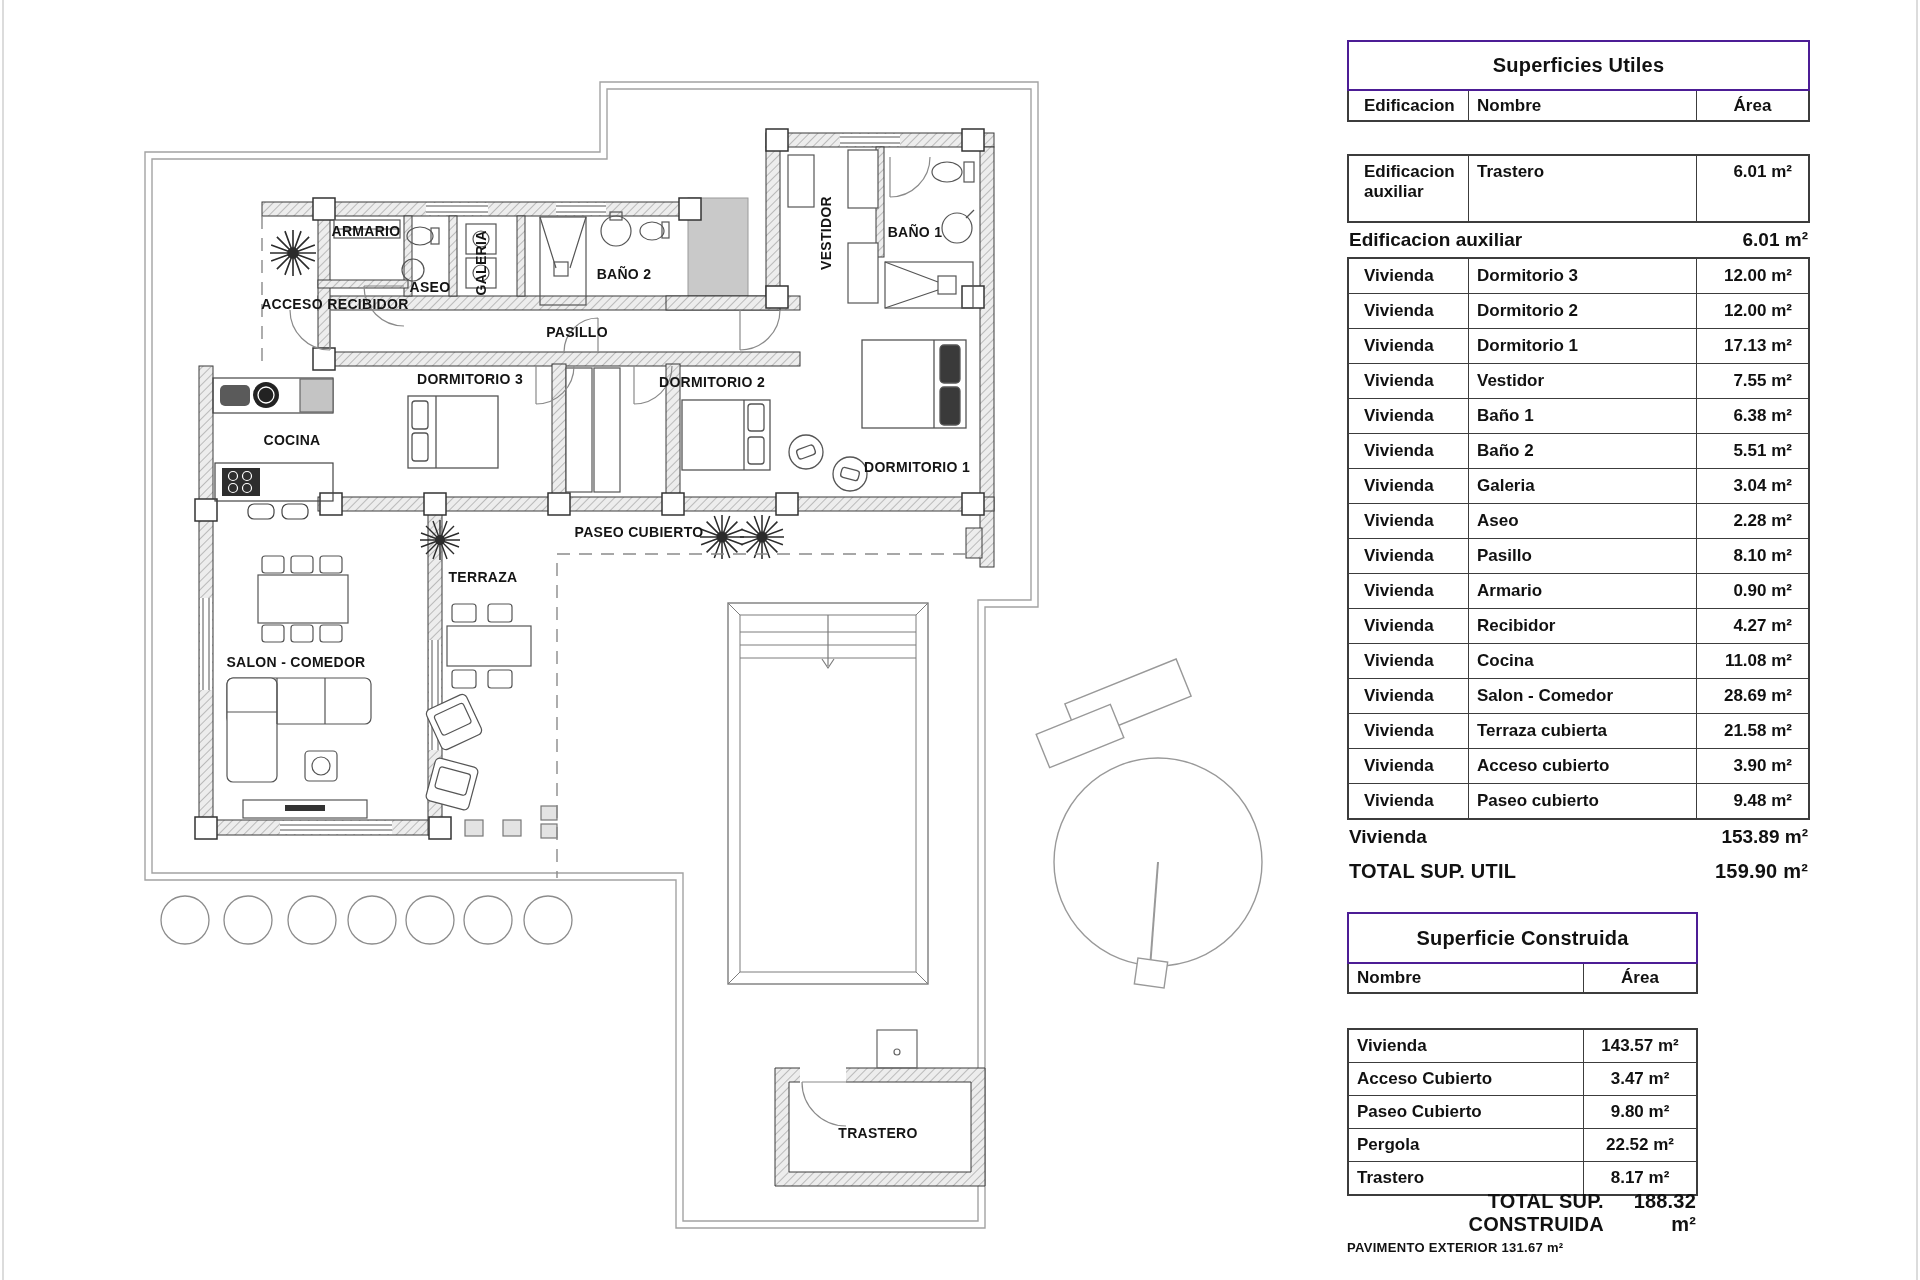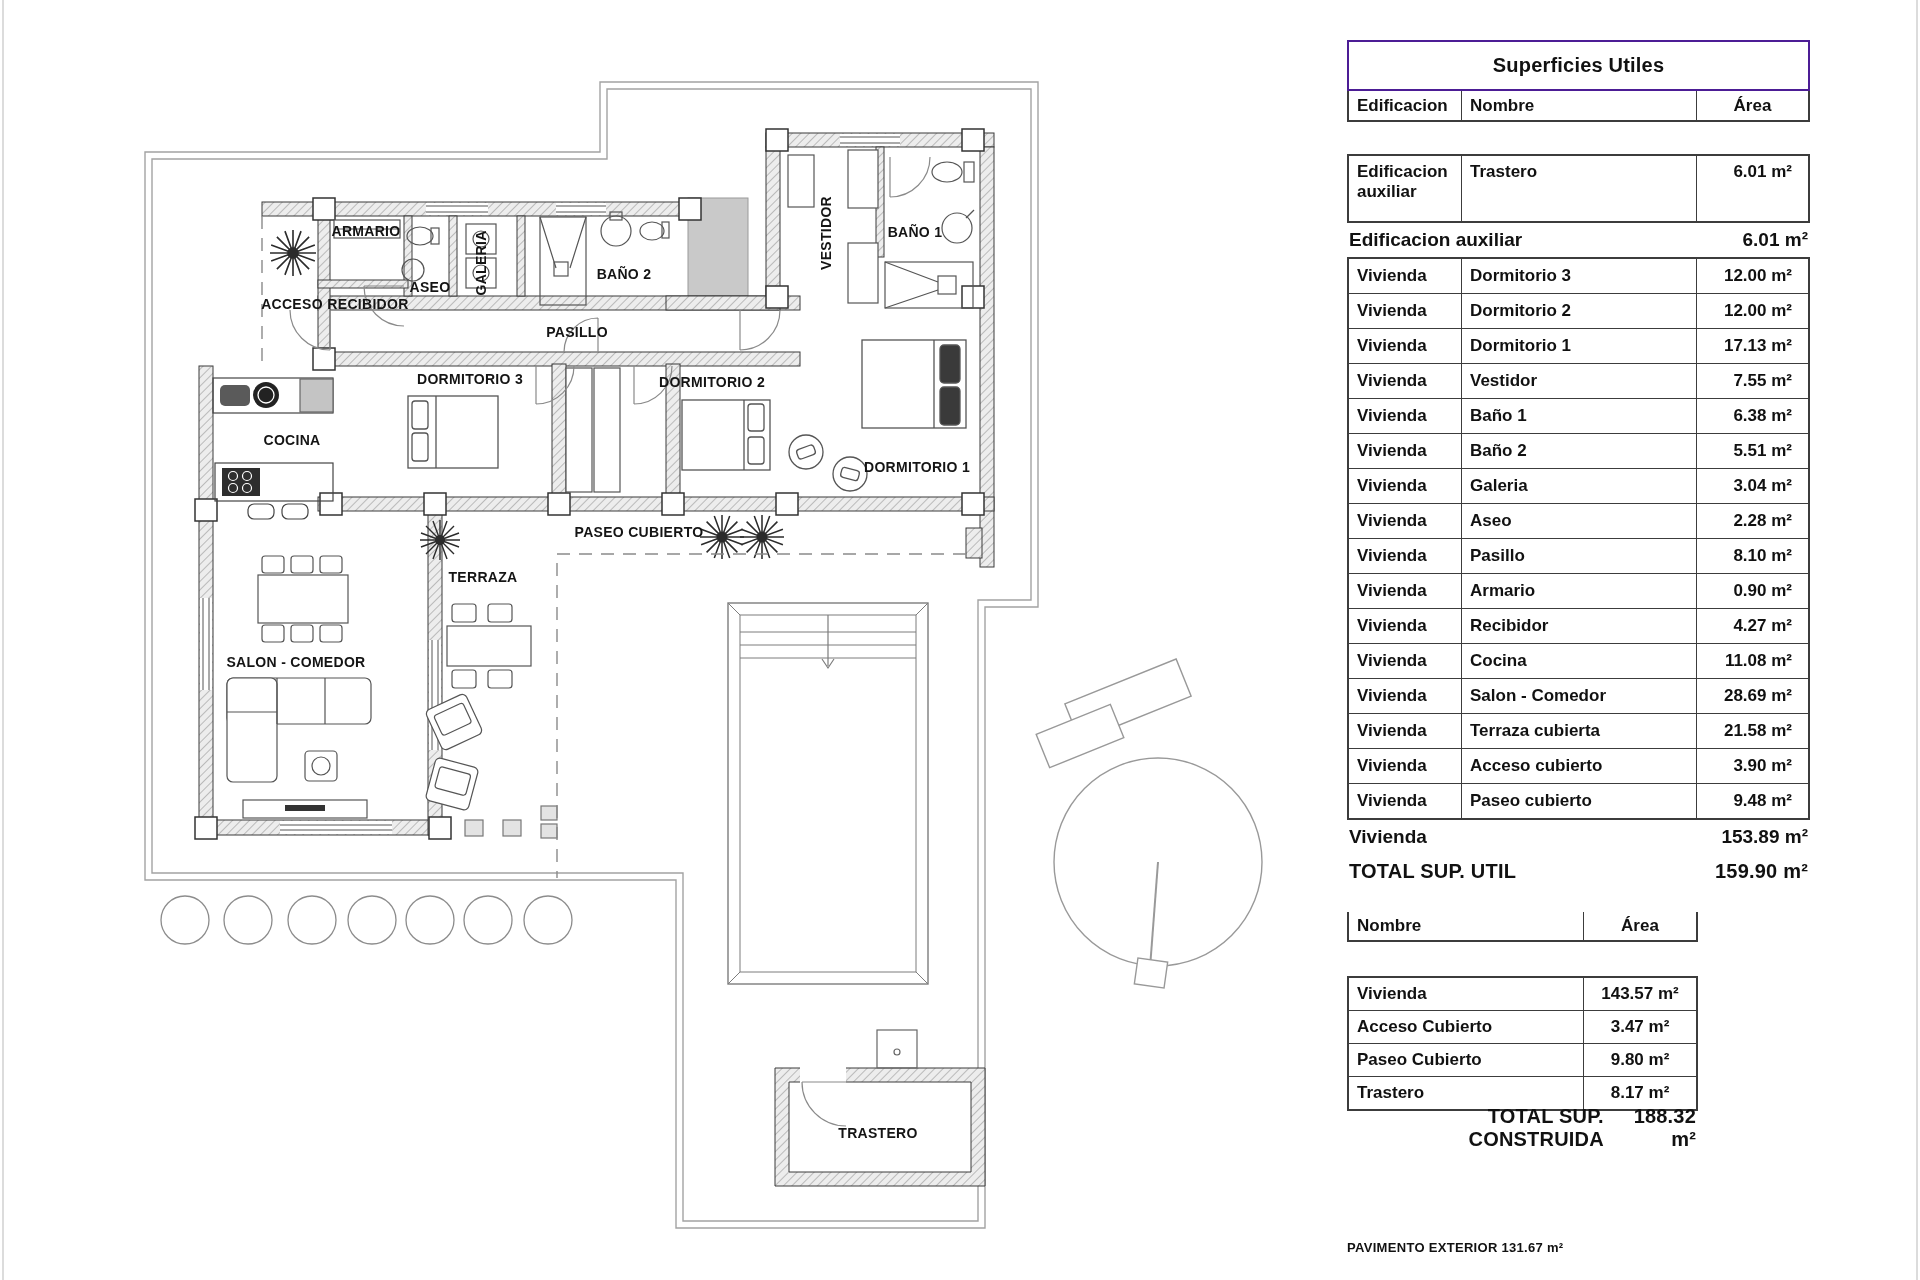--- a/index.html
+++ b/index.html
@@ -7,21 +7,21 @@
        font-family:"Liberation Sans",sans-serif;color:#111;}
   .edge{position:absolute;top:0;bottom:0;width:2px;background:#dcdcdc;}
   #plan-svg{position:absolute;left:0;top:0;}
 
   
   .abs{position:absolute;box-sizing:border-box;}
   .tbl{font-weight:700;}
   .tbl-title{border:2px solid #4c1d95;display:flex;align-items:center;justify-content:center;
              font-size:20px;letter-spacing:.2px;}
   .tbl-head,.t-row{display:grid;}
-  .g3{grid-template-columns:112px 1fr 112px;}
+  .g3{grid-template-columns:112px 1fr 112px;padding-left:7px;}
   .g2{grid-template-columns:1fr 113px;}
   .tbl-head{border:2px solid #3c3c3c;border-top:none;font-size:17px;}
   .cell{display:flex;align-items:center;padding:0 0 0 8px;overflow:hidden;}
   .cell.sep{border-left:1.5px solid #3c3c3c;}
   .cell.num{justify-content:flex-end;padding:0 16px 0 0;}
   .cell.ctr{justify-content:center;padding:0;}
   .box{border:2px solid #3c3c3c;}
   .t-row{height:34px;font-size:17px;}
   .t-row + .t-row{border-top:1.5px solid #3c3c3c;}
   .subline{display:flex;justify-content:space-between;align-items:center;
@@ -408,39 +408,44 @@
     <span>Vivienda</span>
     <span>153.89 m²</span>
   </div>
   <div class="totline" style="height:35px;">
     <span>TOTAL SUP. UTIL</span>
     <span>159.90 m²</span>
   </div>
 </div>
 
 <div class="abs tbl" style="left:1347px;top:912px;width:351px;">
+  <div class="tbl-title" style="height:48px;">Superficie Construida</div>
   <div class="tbl-head g2" style="height:28px;">
     <div class="cell">Nombre</div>
     <div class="cell sep ctr">Área</div>
   </div>
 
   <div class="box" style="margin-top:34px;">
     <div class="t-row g2" style="height:32px;">
         <div class="cell">Vivienda</div>
         <div class="cell sep ctr">143.57 m²</div>
       </div>
     <div class="t-row g2" style="height:32px;">
         <div class="cell">Acceso Cubierto</div>
         <div class="cell sep ctr">3.47 m²</div>
       </div>
     <div class="t-row g2" style="height:32px;">
         <div class="cell">Paseo Cubierto</div>
         <div class="cell sep ctr">9.80 m²</div>
       </div>
     <div class="t-row g2" style="height:32px;">
+        <div class="cell">Pergola</div>
+        <div class="cell sep ctr">22.52 m²</div>
+      </div>
+    <div class="t-row g2" style="height:32px;">
         <div class="cell">Trastero</div>
         <div class="cell sep ctr">8.17 m²</div>
       </div>
   </div>
 
   <div class="totline" style="height:34px;">
     <span>TOTAL SUP. CONSTRUIDA</span>
     <span>188.32 m²</span>
   </div>
 </div>

